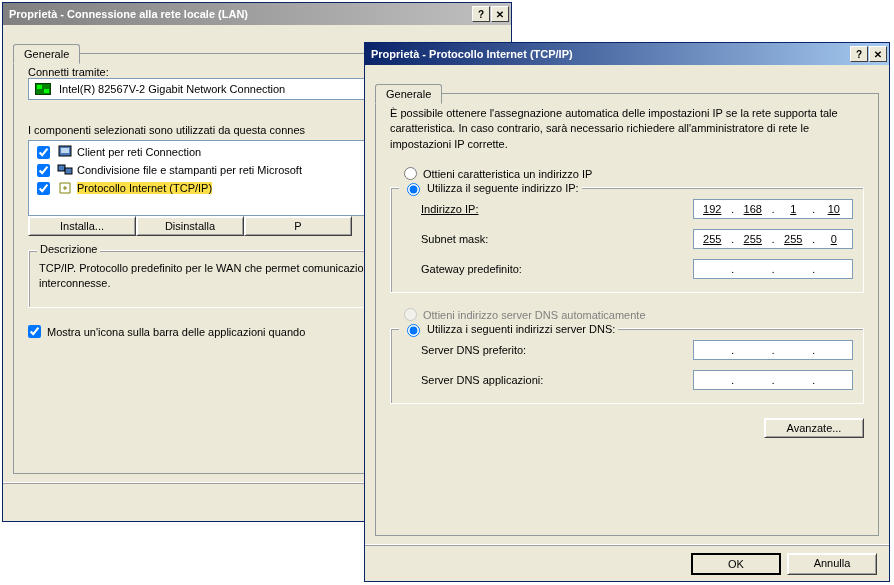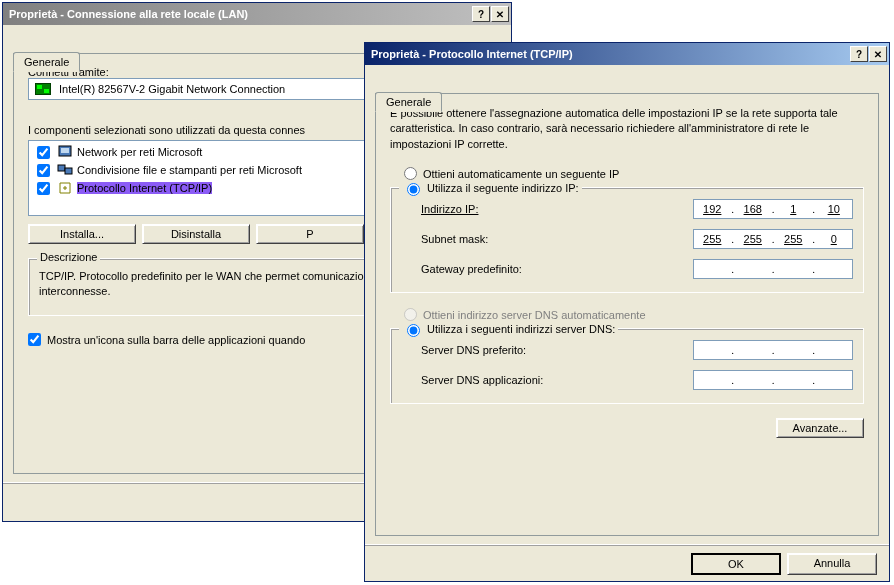--- a/index.html
+++ b/index.html
@@ -50,21 +50,21 @@
   border-bottom: 1px solid #919b9c;
   margin-bottom: 0;
 }
 .tab {
   padding: 3px 10px 3px 10px;
   background: #ece9d8;
   border: 1px solid #919b9c;
   border-bottom: none;
   border-radius: 3px 3px 0 0;
   position: relative;
-  top: 19px;
+  top: 11px;
   background: #fcfcfe;
   cursor: pointer;
 }
 .tab.active {
   background: #ece9d8;
   border-bottom: 1px solid #ece9d8;
 }
 .tabcontent {
   border: 1px solid #919b9c;
   border-top: none;
@@ -125,22 +125,22 @@
   padding: 2px;
   overflow: hidden;
 }
 .list-item {
   display: flex;
   align-items: center;
   gap: 4px;
   padding: 1px 2px;
   height: 18px;
 }
-.list-item.sel .label-text { background: #8b5cf6; }
-.btn-row { display: flex; gap: 6px; margin-top: 8px; }
+.list-item.sel .label-text { background: #fde047; }
+.btn-row { display: flex; }
 .bottom-btns {
   display: flex;
   justify-content: flex-end;
   gap: 6px;
   padding: 8px 12px;
   border-top: 1px solid #fff;
   box-shadow: inset 0 1px 0 #a0a0a0;
 }
 .ip-field {
   border: 1px solid #7f9db9;
@@ -218,21 +218,21 @@
       <div class="label" style="margin-top:24px;">I componenti selezionati sono utilizzati da questa connes</div>
       <div class="listbox" style="margin-top:4px;">
         <div class="list-item">
           <input type="checkbox" checked="" style="">
           <span class="ico">
             <svg width="16" height="16">
                 <rect x="2" y="2" width="12" height="10" fill="#4a7ab8" stroke="#000"></rect>
                 <rect x="4" y="4" width="8" height="5" fill="#c0d8f0"></rect>
               </svg>
           </span>
-          <span class="label-text">Network per reti Microsoft</span>
+          <span class="label-text">Client per reti Connection</span>
         </div>
         <div class="list-item">
           <input type="checkbox" checked="" style="">
           <span class="ico">
             <svg width="16" height="16">
                 <rect x="1" y="3" width="7" height="6" fill="#4a7ab8" stroke="#000"></rect>
                 <rect x="8" y="6" width="7" height="6" fill="#4a7ab8" stroke="#000"></rect>
               </svg>
           </span>
           <span class="label-text">Condivisione file e stampanti per reti Microsoft</span>
@@ -286,21 +286,21 @@
   <div class="body">
     <div class="tabstrip">
       <div class="tab active">Generale</div>
     </div>
     <div class="tabcontent" style="height:442px;">
       <div class="desc-text">È possibile ottenere l'assegnazione automatica delle impostazioni IP se la rete supporta tale caratteristica. In caso contrario, sarà necessario richiedere all'amministratore di rete le impostazioni IP corrette.</div>
 
       <div style="margin-top:14px;">
         <div class="radio-row" style="padding-left:14px;">
           <input type="radio" name="ipmode" style="">
-          <span>Ottieni automaticamente un seguente IP</span>
+          <span>Ottieni caratteristica un indirizzo IP</span>
         </div>
         <div class="groupbox" style="margin-top:6px; padding-top:6px; padding-bottom:8px;">
           <span class="legend" style="display:flex;align-items:center;gap:4px;">
             <input type="radio" name="ipmode" checked="" style="">
             <span>Utilizza il seguente indirizzo IP:</span>
           </span>
           <div class="form-row">
             <span class="label" style="padding-left:20px;text-decoration:underline;">Indirizzo IP:</span>
             <div class="ip-field">
               <input class="ip-oct" value="192" style="">
@@ -370,21 +370,21 @@
                 <span class="ip-dot">.</span>
               <input class="ip-oct" value="" style="">
                 <span class="ip-dot">.</span>
               <input class="ip-oct" value="" style="">
             </div>
           </div>
         </div>
       </div>
 
       <div style="display:flex; justify-content:flex-end; margin-top:14px;">
-        <div class="raised-btn" style="width:88px;">Avanzate...</div>
+        <div class="raised-btn" style="width:100px;">Avanzate...</div>
       </div>
     </div>
   </div>
   <div class="bottom-btns">
     <div class="raised-btn raised-btn-wide" style="border:2px solid #000; box-shadow:none;">OK</div>
     <div class="raised-btn raised-btn-wide">Annulla</div>
   </div>
 </div>
 
 </body></html>

